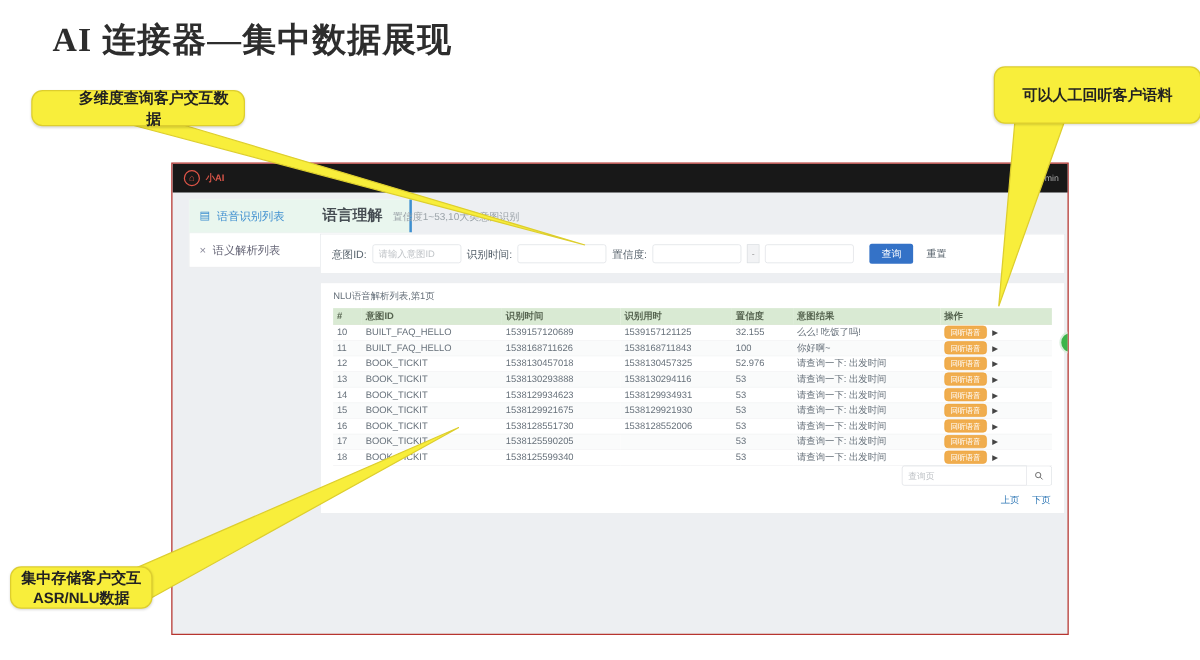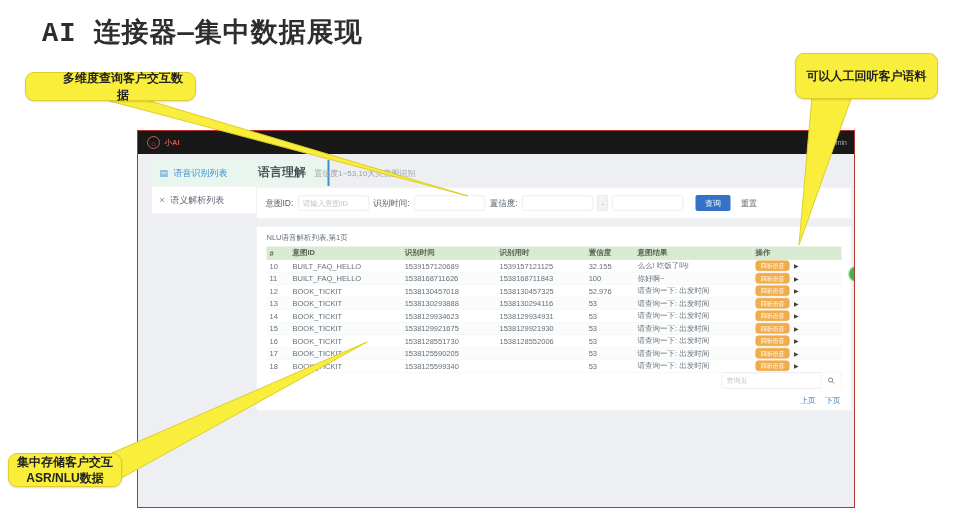--- a/index.html
+++ b/index.html
@@ -2,30 +2,30 @@
 <html><head>
 <meta charset="utf-8">
 <style>
   * { margin:0; padding:0; box-sizing:border-box; }
   html,body { width:960px; height:528px; background:#ffffff; overflow:hidden;
     font-family:"Liberation Sans","DejaVu Sans",sans-serif; }
   .slide { position:relative; width:960px; height:528px; background:#fff; }
 
   
   .slide-title { position:absolute; left:42px; top:14px; font-size:27px; font-weight:700;
-    color:#2d2d2d; letter-spacing:1px; font-family:Liberation Mono, monospace;text-align:right; }
+    color:#2d2d2d; letter-spacing:1px; font-family:Liberation Serif, serif;text-align:right; }
 
   
   .tails { position:absolute; left:0; top:0; width:960px; height:528px; z-index:4; pointer-events:none; }
   .callout { position:absolute; z-index:5; background:#f8ee3b; border:1px solid #ddce2e;
     border-radius:9px; font-size:12px; font-weight:700; color:#222; text-align:center;
     display:flex; align-items:center; justify-content:center; line-height:1.35; padding:2px 7px;
     box-shadow:0 1px 2px rgba(0,0,0,.15); }
   .callout-tl { left:25px; top:72px; width:171px; height:29px;padding-left:32px; }
-  .callout-tr { left:795px; top:53px; width:143px; height:46px; }
+  .callout-tr { left:795px; top:53px; width:166px; height:46px; }
   .callout-bl { left:8px;  top:453px; width:114px; height:34px; }
 
   
   .screenshot { position:absolute; left:137px; top:130px; width:718px; height:378px;
     border:1px solid #b7342f; background:#edeff2; overflow:hidden; z-index:1; }
   .shot-inner { width:1436px; height:756px; transform:scale(.5); transform-origin:0 0; position:relative; }
 
   
   .app-header { height:46px; background:#181818; display:flex; align-items:center;
     justify-content:space-between; padding:0 18px; }

